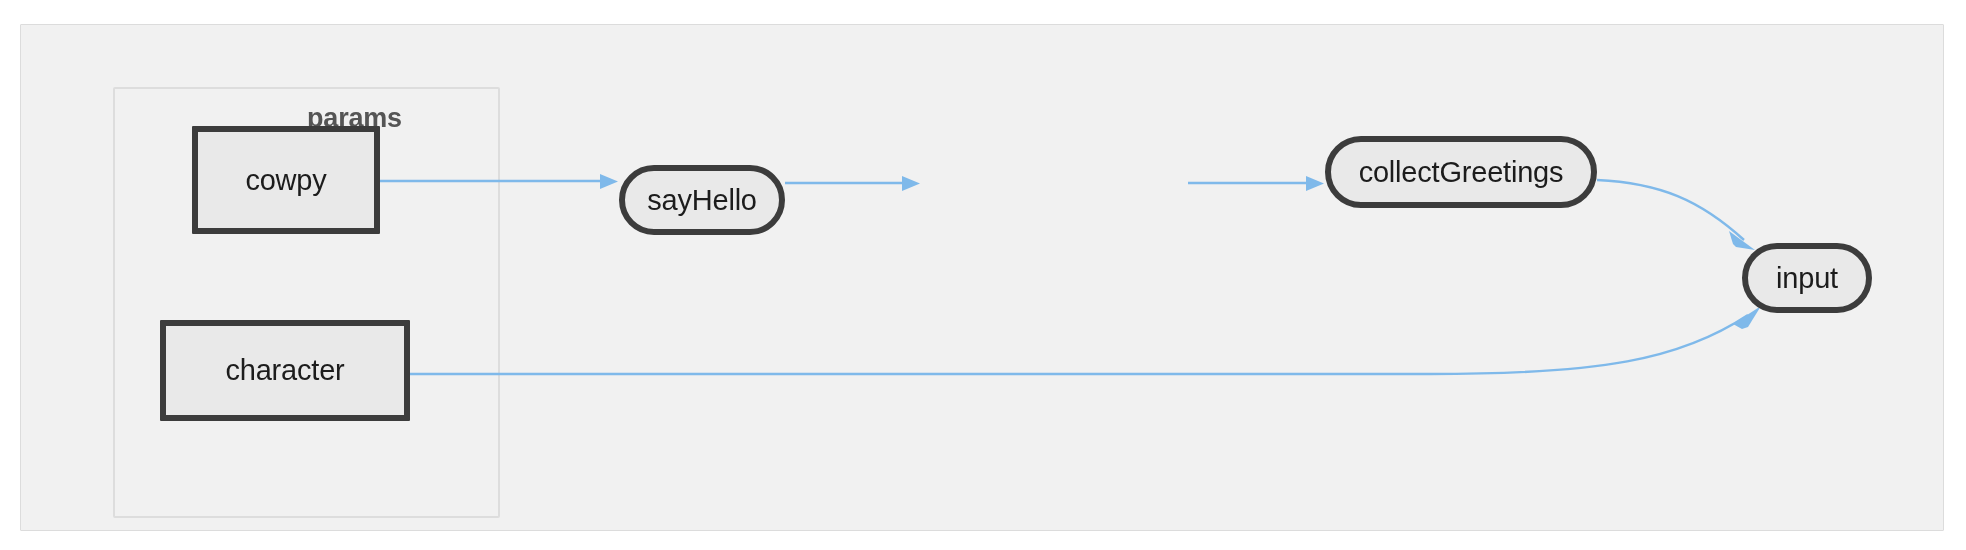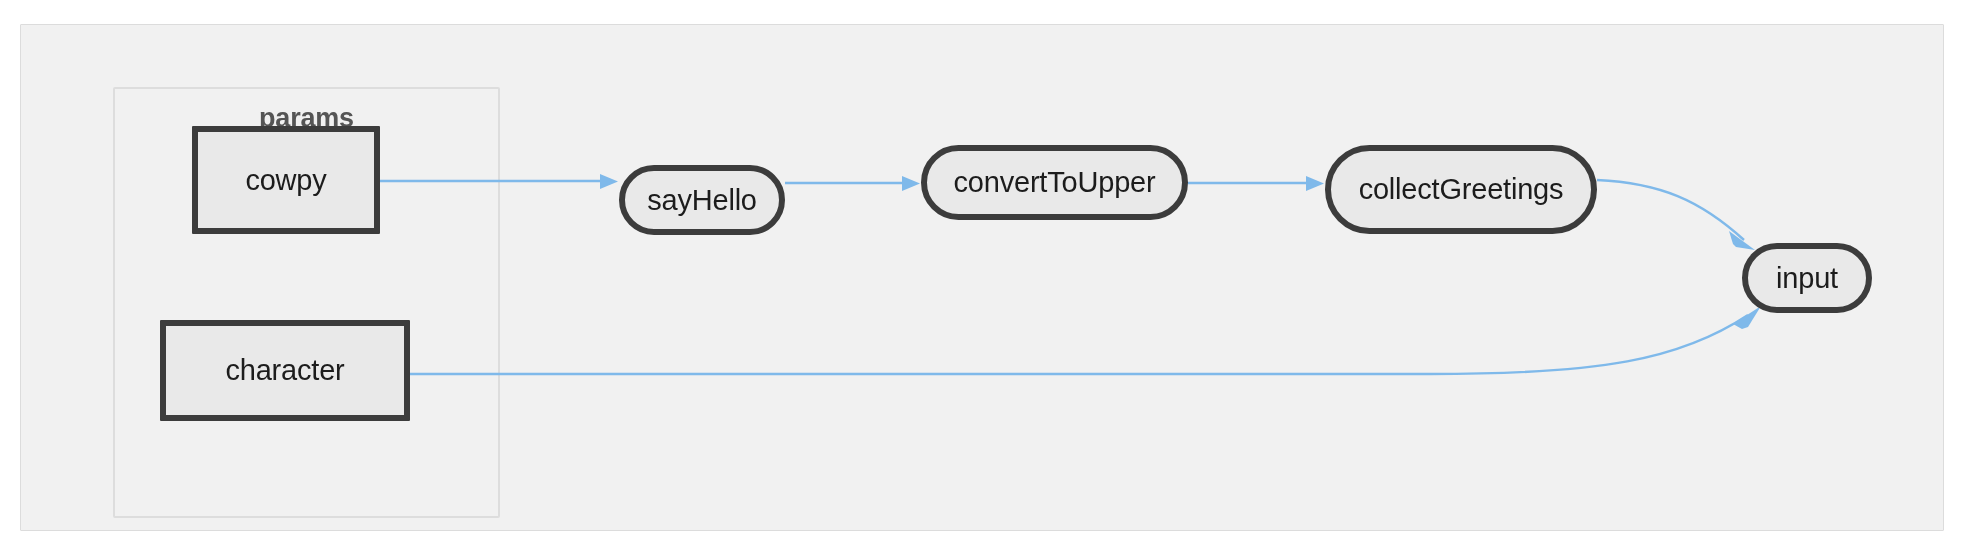--- a/index.html
+++ b/index.html
@@ -45,20 +45,21 @@
     position: absolute;
     left: 0;
     top: 14px;
     width: 100%;
     text-align: center;
     font-size: 27px;
     font-weight: bold;
     color: #555555;
     letter-spacing: -0.2px;
     user-select: none;
+    padding-left: 48px;
   }
   
   .node {
     position: absolute;
     background: #e9e9e9;
     border: 6px solid #3c3c3c;
     box-sizing: border-box;
     display: flex;
     align-items: center;
     justify-content: center;
@@ -72,21 +73,21 @@
     border-radius: 1px;
   }
   .node.stadium {
     border-radius: 999px;
   }
   
   #node-input      { left: 192px;  top: 126px; width: 188px; height: 108px; }
   #node-character  { left: 160px;  top: 320px; width: 250px; height: 101px; }
   #node-sayhello   { left: 619px;  top: 165px; width: 166px; height: 70px;  }
   #node-converttoupper { left: 921px; top: 145px; width: 267px; height: 75px; }
-  #node-collectgreetings { left: 1325px; top: 145px; width: 272px; height: 89px; }
+  #node-collectgreetings { left: 1325px; top: 136px; width: 272px; height: 72px; }
   #node-cowpy      { left: 1742px; top: 243px; width: 130px; height: 70px;  }
 
   
   #edges {
     position: absolute;
     left: 0;
     top: 0;
     width: 1966px;
     height: 550px;
     pointer-events: none;
@@ -146,23 +147,20 @@
   </div>
 
   <div id="node-character" class="node rect">
     <span>character</span>
   </div>
 
   <div id="node-sayhello" class="node stadium">
     <span>sayHello</span>
   </div>
 
-  <div id="node-converttoupper" class="node stadium">
-    <span>convertToUpper</span>
-  </div>
 
   <div id="node-collectgreetings" class="node stadium">
     <span>collectGreetings</span>
   </div>
 
   <div id="node-cowpy" class="node stadium">
     <span>input</span>
   </div>
 
 </div>

